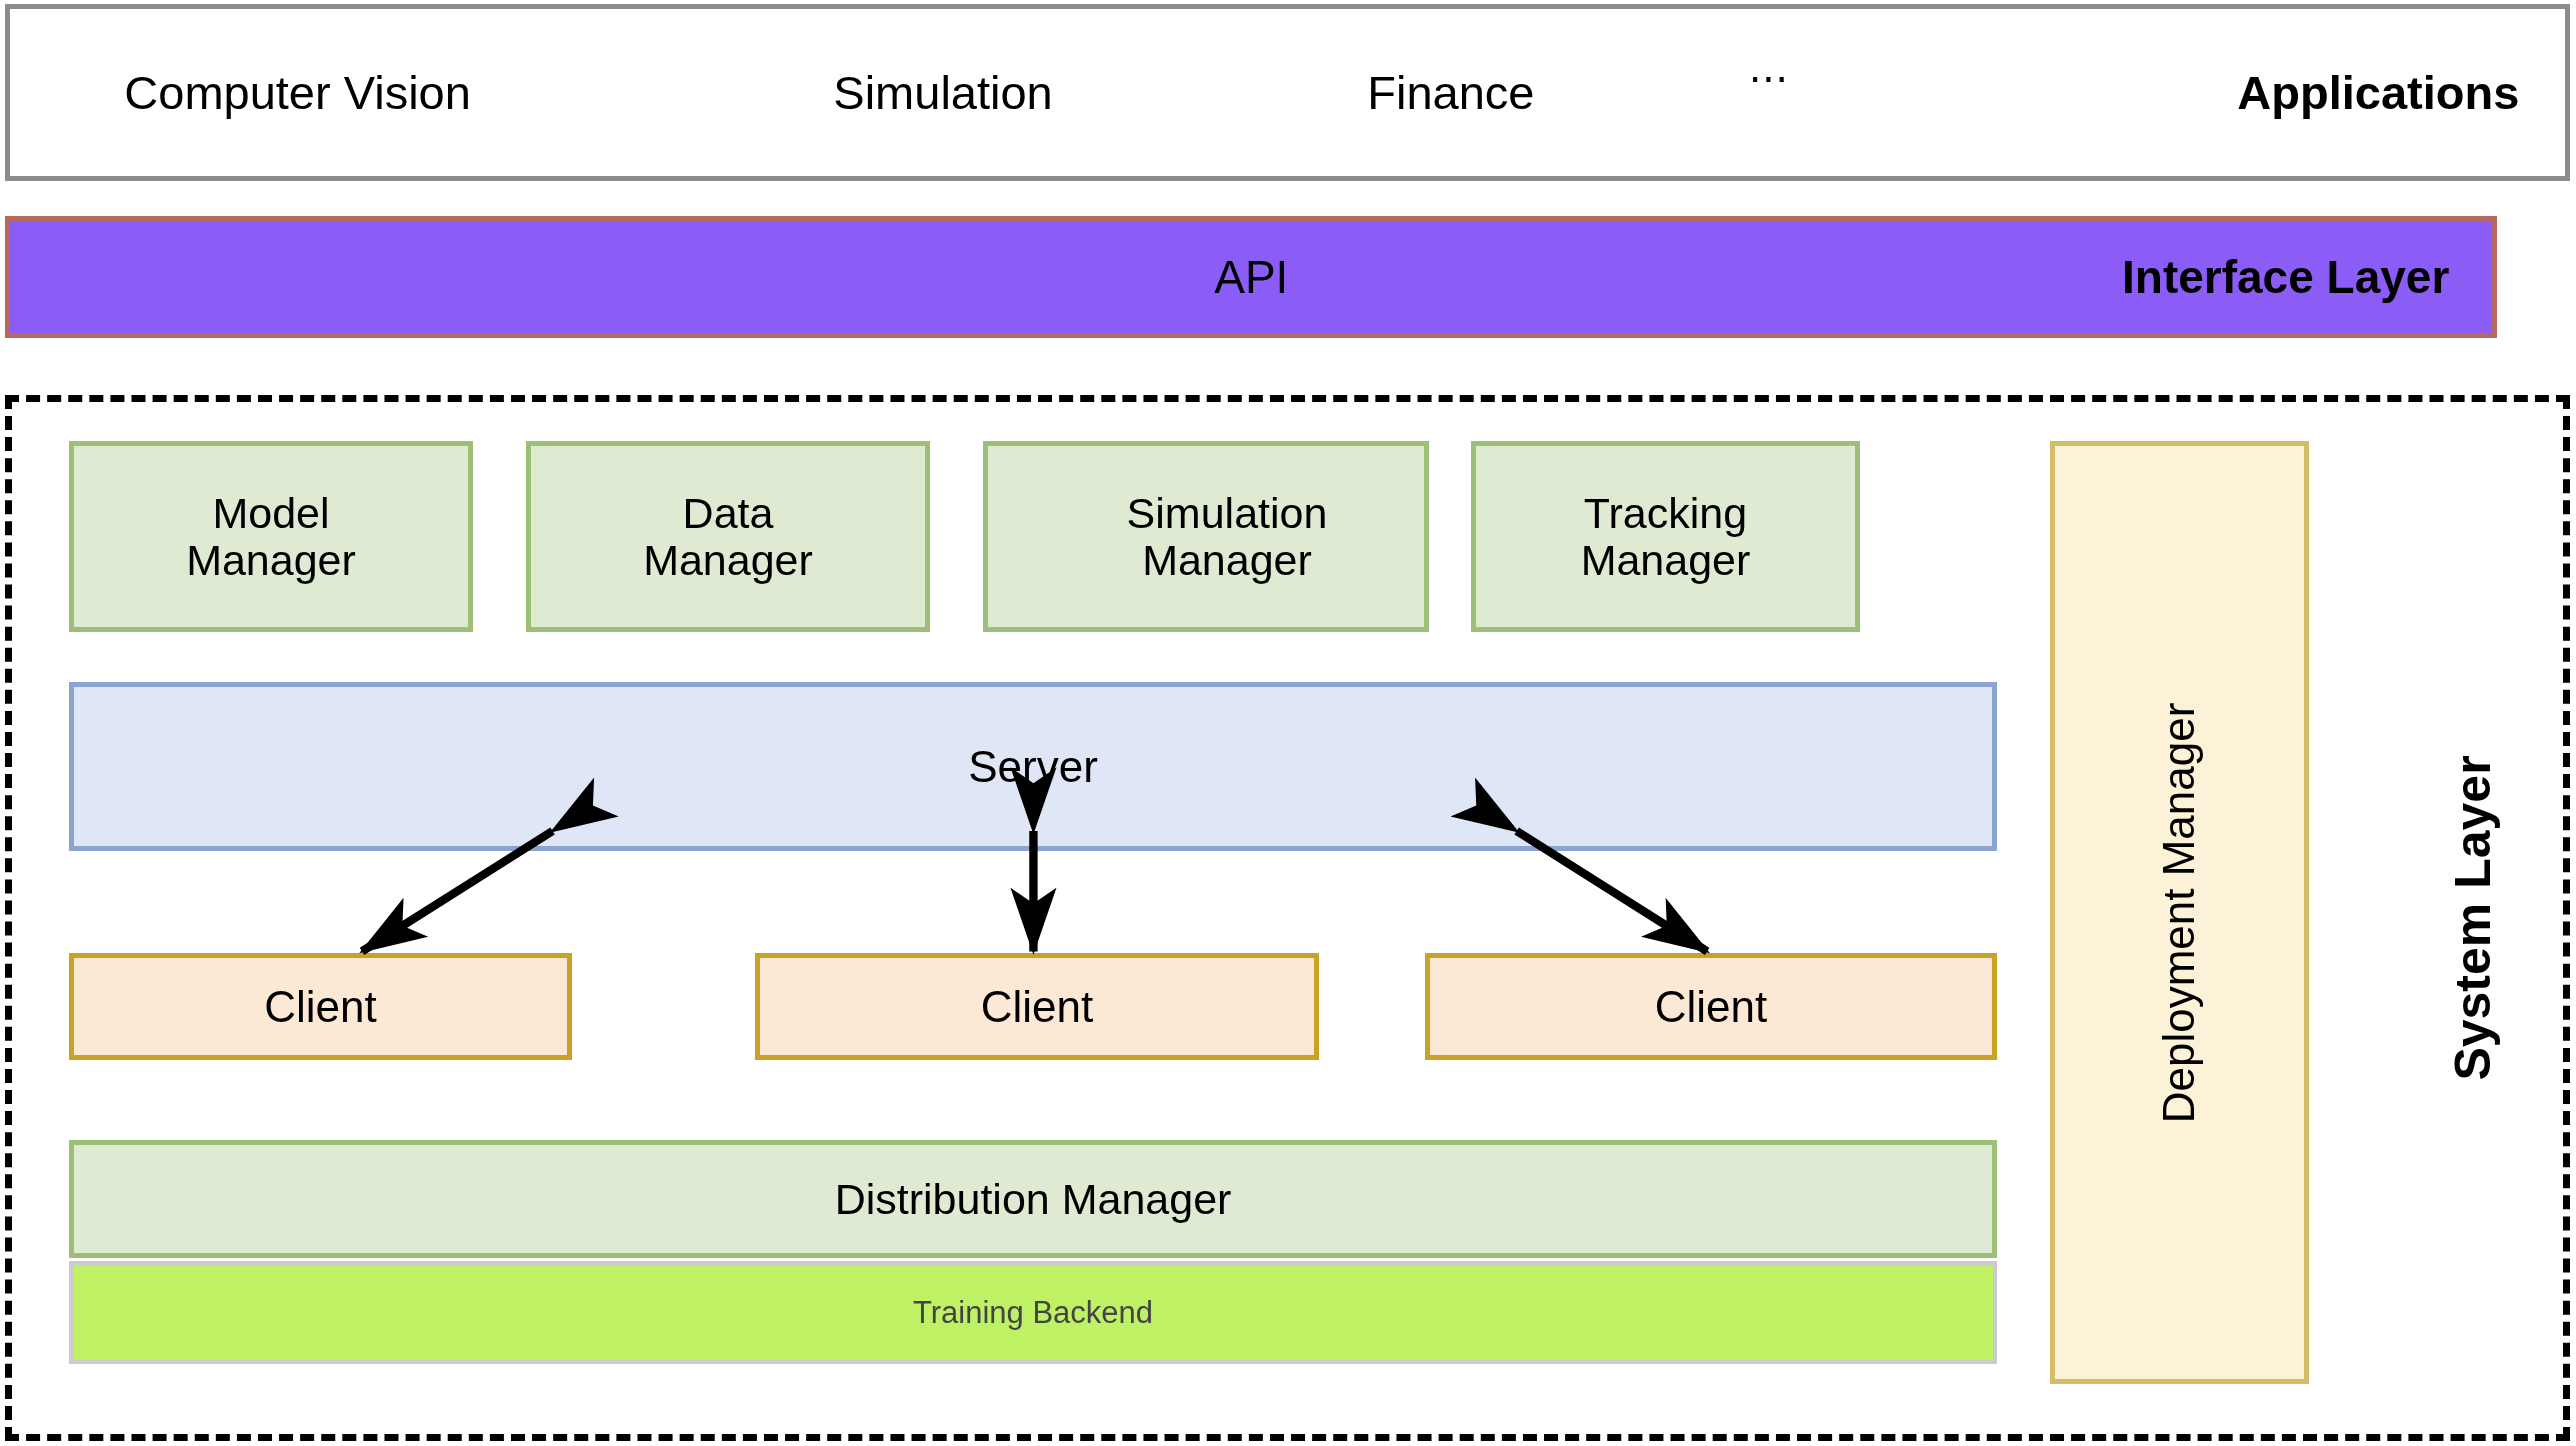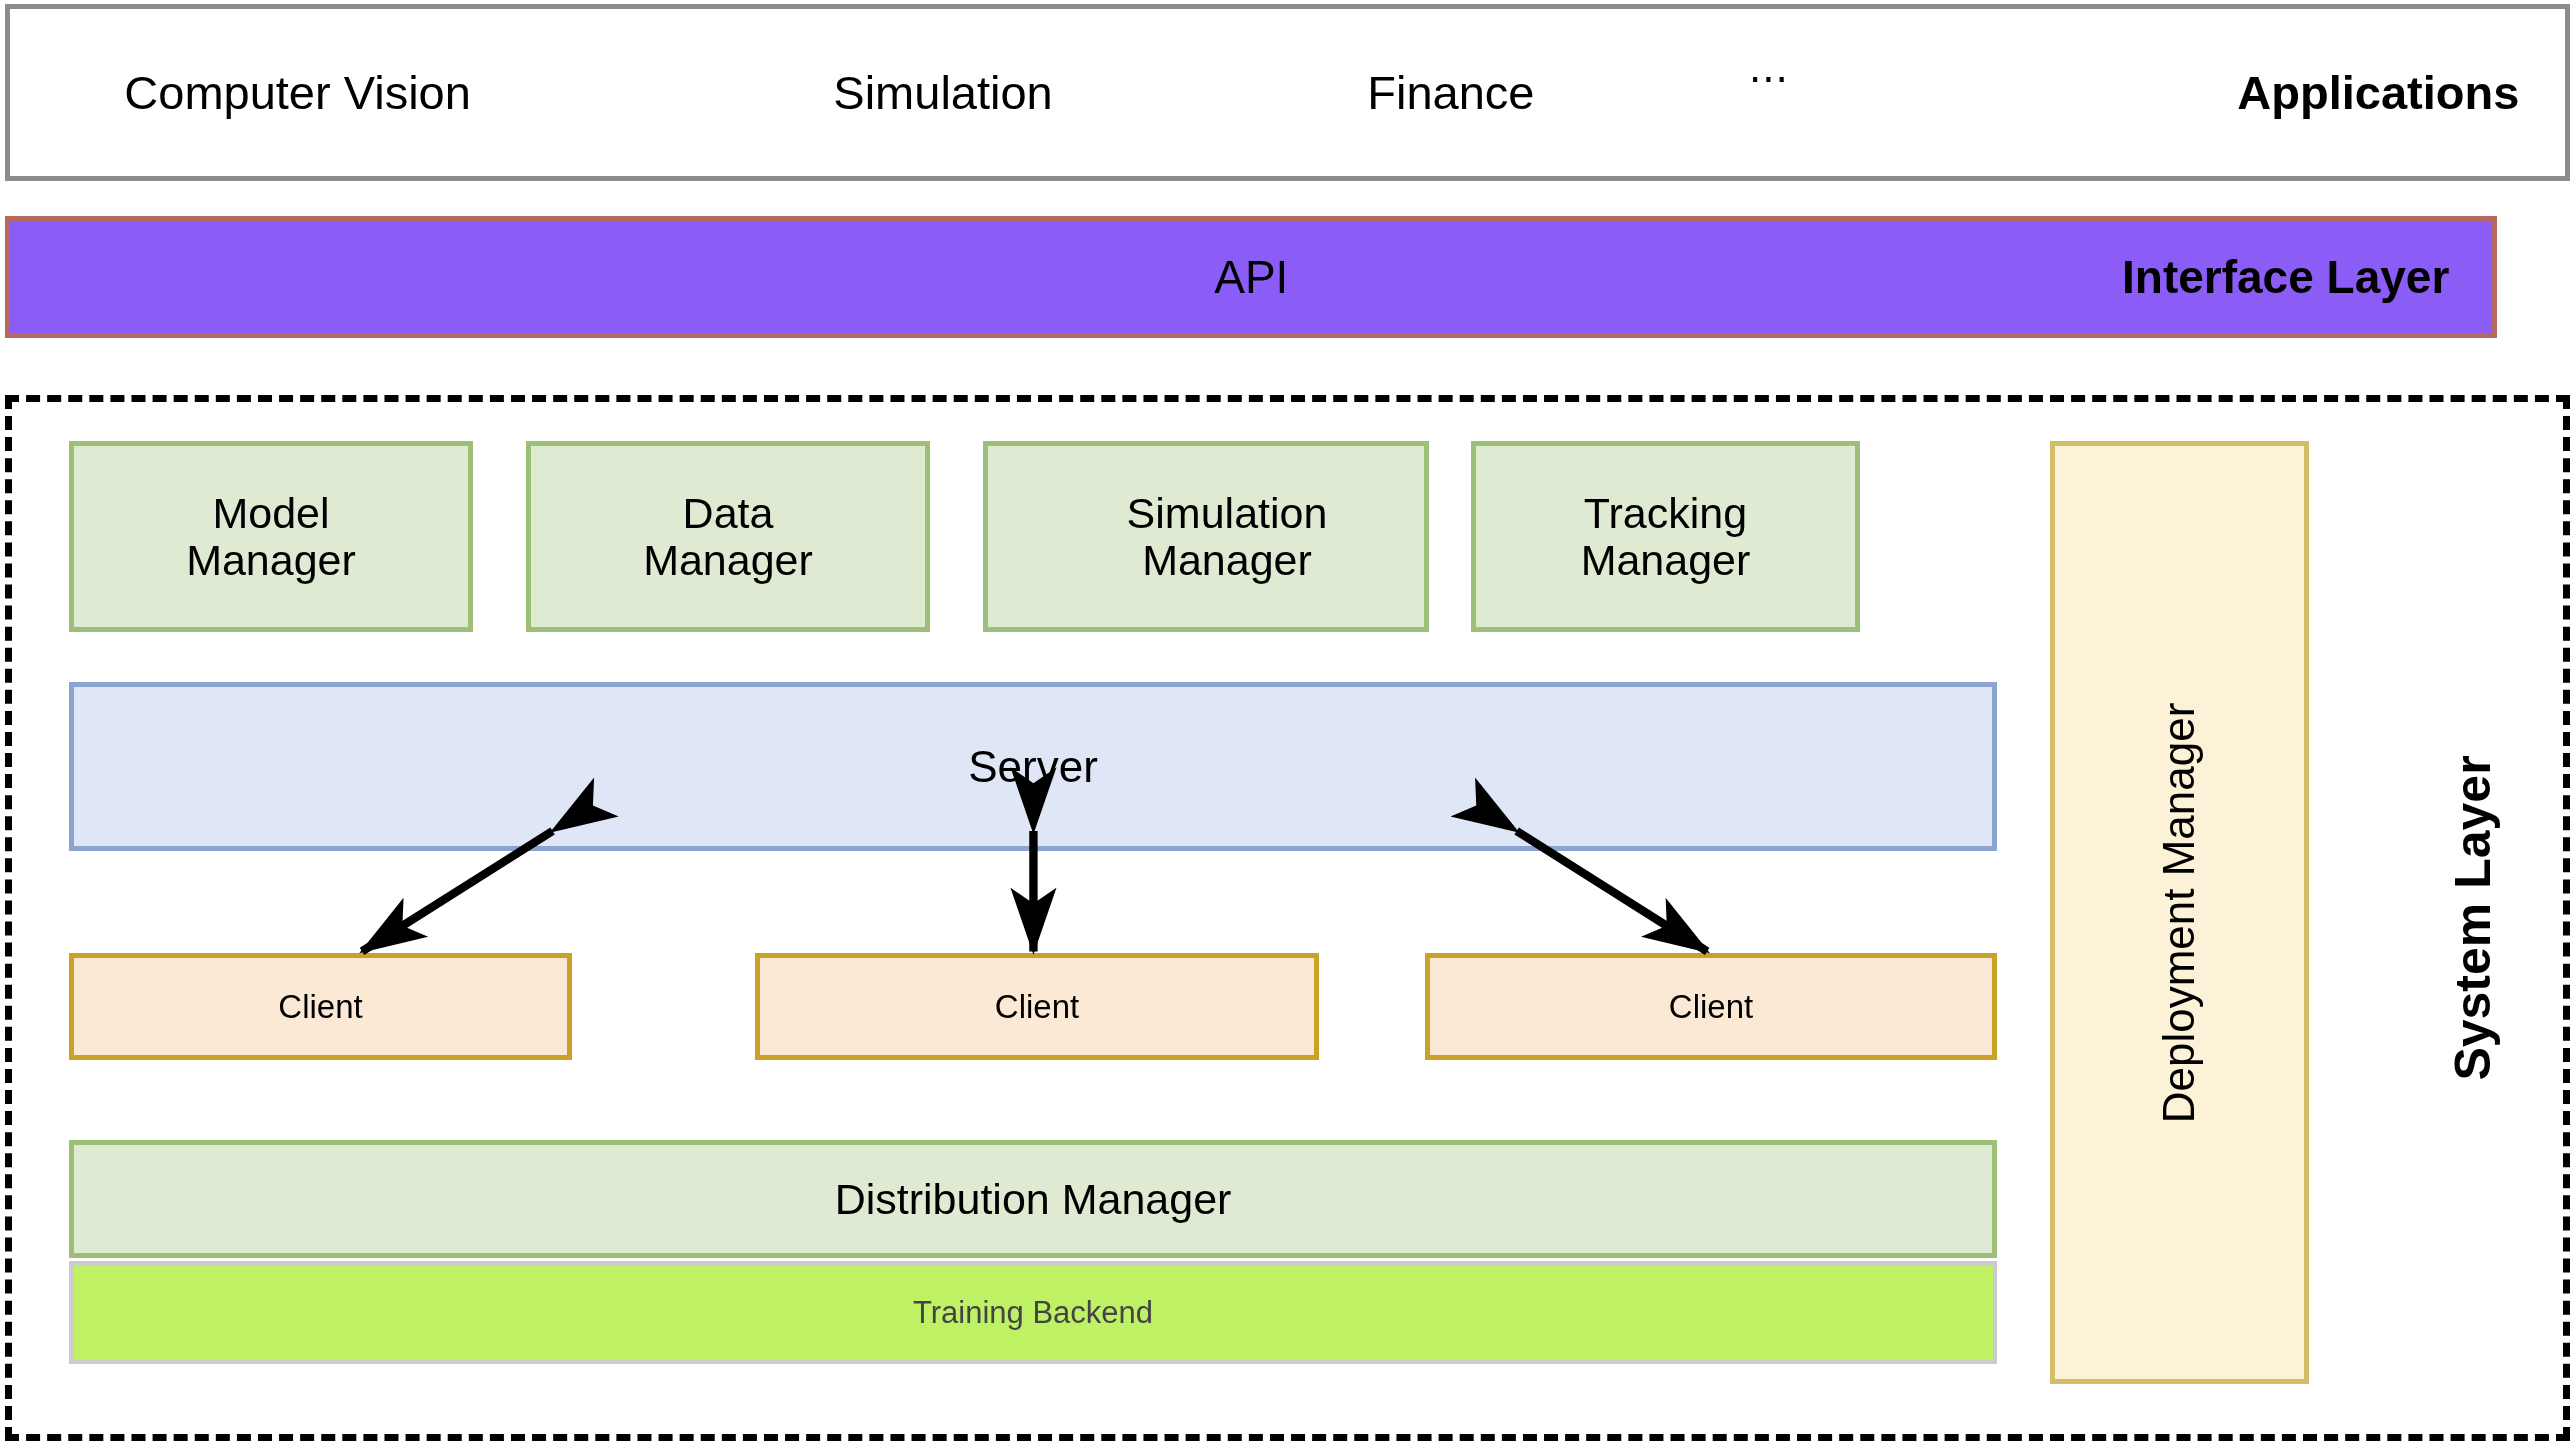--- a/index.html
+++ b/index.html
@@ -55,21 +55,21 @@
     transform:rotate(-90deg);transform-origin:center center;
   }
 
   
   .box{
     display:flex;align-items:center;justify-content:center;text-align:center;
     line-height:1.08;
   }
   .green-box{background:#dfead3;border:5.3px solid #9dbf79;font-size:43px;color:#000;}
   .blue-box{background:#dfe7f7;border:5.3px solid #8ba4d0;font-size:44px;color:#000;}
-  .orange-box{background:#fbe9d5;border:5.3px solid #c9a227;font-size:33px;color:#000;}
+  .orange-box{background:#fbe9d5;border:5.3px solid #c9a227;font-size:44px;color:#000;}
   .gray-box{background:#bef264;border:4.6px solid #cccccc;font-size:31px;color:#444444;}
   .cream-box{background:#fcf2d8;border:5.3px solid #d4bd66;}
 
   
   #model-manager{left:69px;top:441px;width:404px;height:191px;}
   #data-manager{left:526px;top:441px;width:404px;height:191px;}
   #simulation-manager{left:983px;top:441px;width:446px;height:191px;padding-left:42px;}
   #tracking-manager{left:1471px;top:441px;width:389px;height:191px;}
 
   

